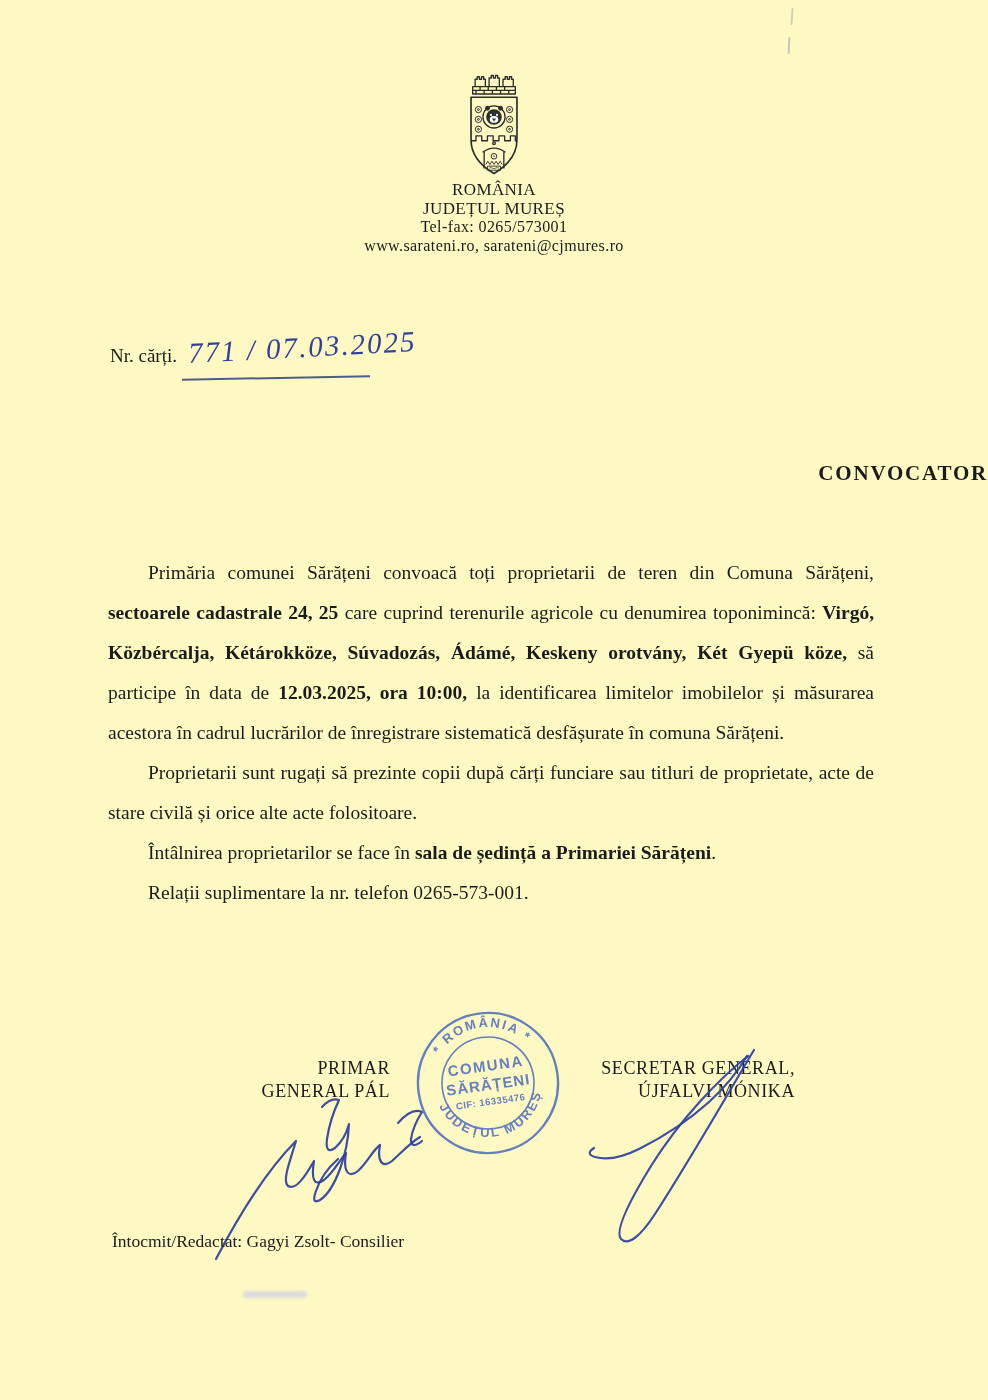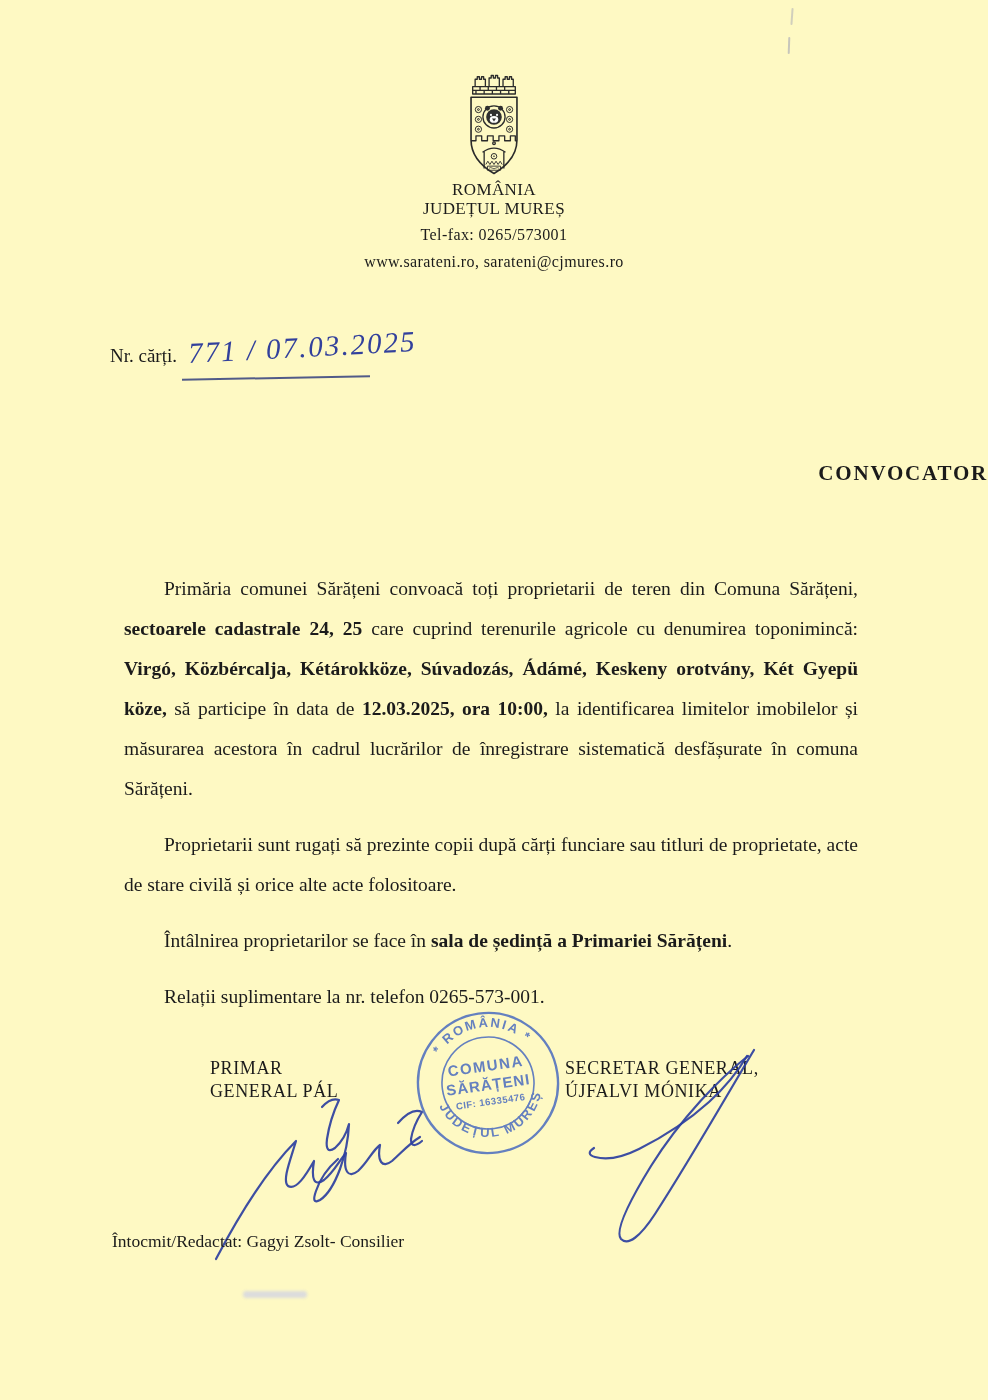--- a/index.html
+++ b/index.html
@@ -13,21 +13,21 @@
     color:#1b1b1b;
     overflow:hidden;
   }
   
   .letterhead {
     position:absolute; top:70px; left:0; width:100%;
     text-align:center;
   }
   .crest { display:block; margin:0 auto 4px auto; }
   .lh-line { font-size:17px; line-height:18.5px; letter-spacing:.4px; }
-  .lh-line.small { font-size:16px;margin-top:8px; }
+  .lh-line.small { font-size:16px; }
   
   .reg-row { position:absolute; top:345px; left:110px; font-size:19px; }
   .reg-label { display:inline-block; }
   .reg-hand {
     position:absolute; left:78px; top:-14px;
     font-size:29px; font-style:italic; letter-spacing:2px;
     color:#32409c; transform:rotate(-3deg); white-space:nowrap;
   }
   .reg-underline {
     position:absolute; left:72px; top:32px; width:188px; height:2px;
@@ -36,24 +36,24 @@
   
   .doc-title {
     position:absolute; top:461px; left:0; width:100%;
     text-align:right; font-size:21px; font-weight:bold; letter-spacing:1.8px;
   }
   
   .body-text {
     position:absolute; top:553px; left:108px; width:766px;
     font-size:19.5px; line-height:40px; text-align:justify;
   }
-  .body-text p { text-indent:40px; margin:16px;font-family:Liberation Serif, serif; }
+  .body-text p { text-indent:40px; margin:0;font-family:Liberation Serif, serif; }
   .body-text .b { font-weight:bold; }
   
-  .sig-block { position:absolute; top:1057px; text-align:left; font-size:18px; line-height:23px; letter-spacing:.6px; }
+  .sig-block { position:absolute; top:1057px; text-align:right; font-size:18px; line-height:23px; letter-spacing:.6px; }
   .sig-left  { left:210px; width:180px; }
   .sig-right { left:565px; width:230px; }
   .sig-svg { position:absolute; pointer-events:none; }
   #primar-signature { left:198px; top:1093px; }
   #secretar-signature { left:578px; top:1028px; }
   
   .stamp {
     position:absolute; left:408px; top:1003px;
     transform:rotate(-8deg); opacity:.85;
   }

